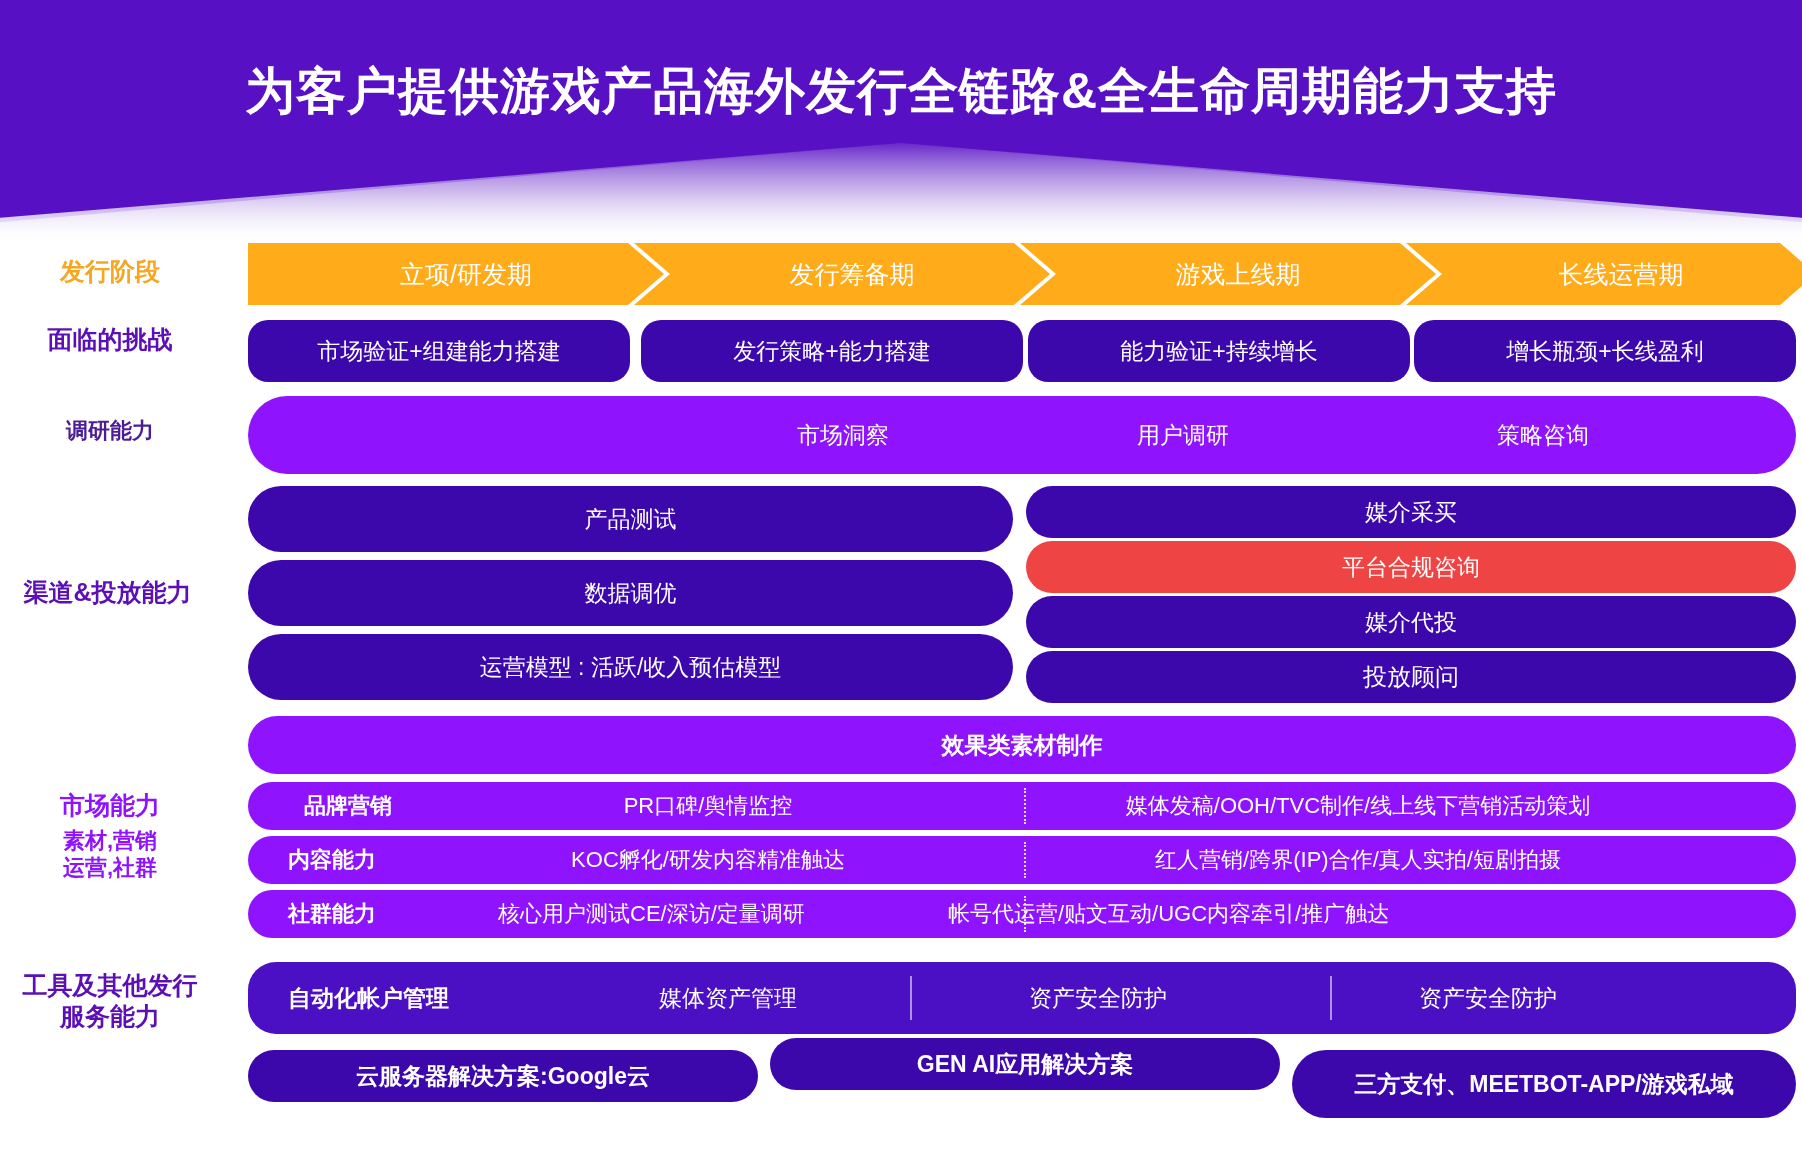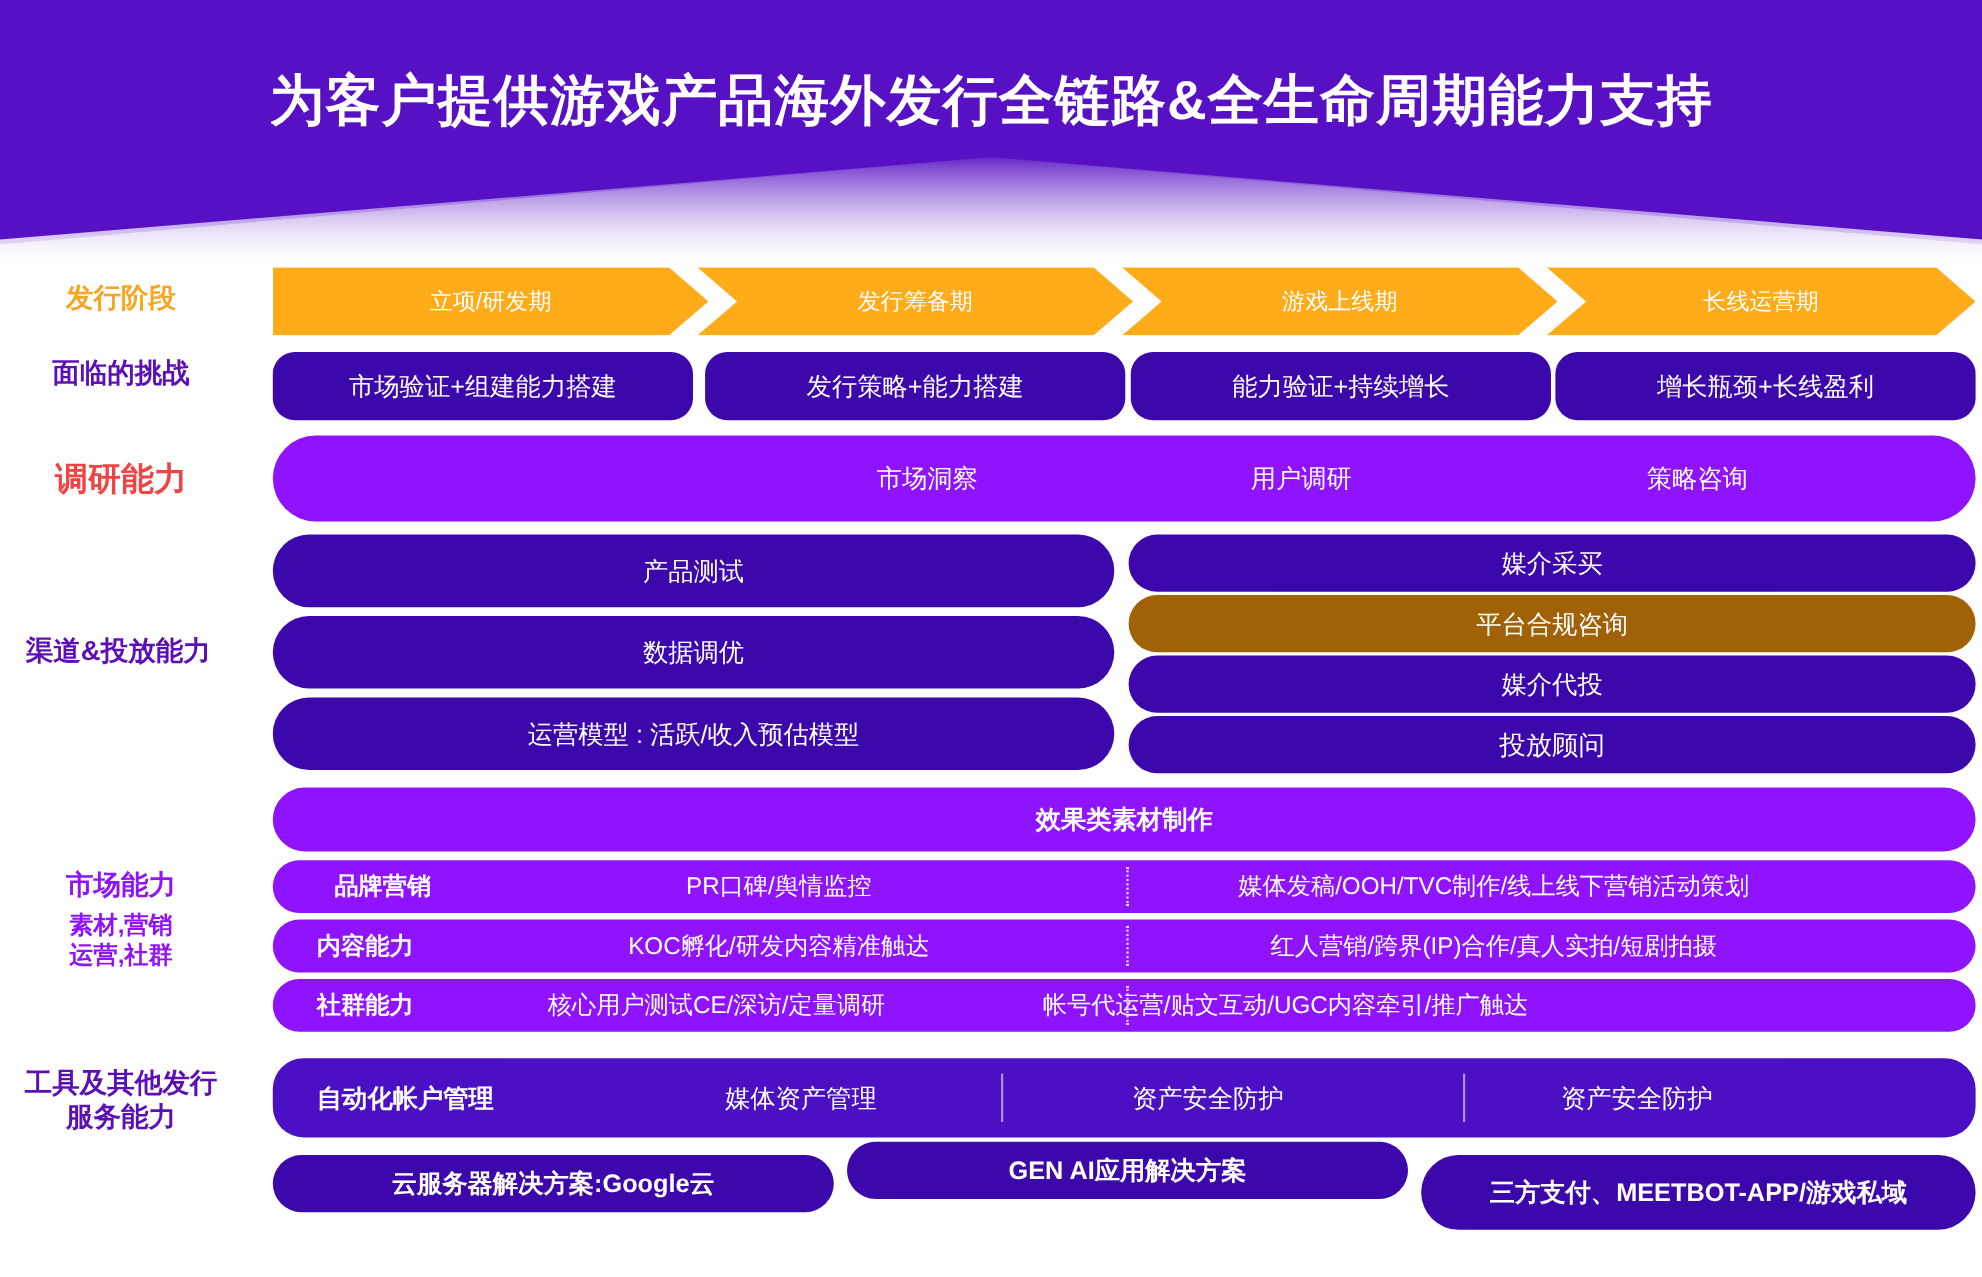--- a/index.html
+++ b/index.html
@@ -53,23 +53,24 @@
     display:flex;
     align-items:center;
     box-sizing:border-box;
   }
   .pill .ctext{width:100%;text-align:center;}
   
   .chev{
     position:absolute;
     background:#ffab1a;
     color:#ffffff;
-    font-size:21px;
+    font-size:25px;
     display:flex;align-items:center;justify-content:center;
     clip-path:polygon(0% 0%, calc(100% - 36px) 0%, 100% 50%, calc(100% - 36px) 100%, 0% 100%);
+    padding-left:20px;
   }
   .chev.first{
     clip-path:polygon(0% 0%, calc(100% - 36px) 0%, 100% 50%, calc(100% - 36px) 100%, 0% 100%);
   }
   .chev.notch{
     clip-path:polygon(0% 0%, calc(100% - 36px) 0%, 100% 50%, calc(100% - 36px) 100%, 0% 100%, 36px 50%);
   }
   
   .vdot{
     position:absolute;
@@ -90,21 +91,21 @@
   <div class="wedge2"></div>
   <div class="title">为客户提供游戏产品海外发行全链路&amp;全生命周期能力支持</div>
 </div>
 
 <div class="canvas">
 
   <div class="rowlabel" style="left:10px;top:256px;width:200px;font-size:25px;color:#f5a623;">发行阶段</div>
 
   <div class="rowlabel" style="left:10px;top:324px;width:200px;font-size:25px;color:#5b0fb5;">面临的挑战</div>
 
-  <div class="rowlabel" style="left:10px;top:418px;width:200px;font-size:30px;color:#ef4444;">调研能力</div>
+  <div class="rowlabel" style="left:10px;top:418px;width:200px;font-size:22px;color:#4c1d95;">调研能力</div>
 
   <div class="rowlabel" style="left:0px;top:577px;width:215px;font-size:25px;color:#5b0fb5;">渠道&amp;投放能力</div>
 
   <div class="rowlabel" style="left:10px;top:790px;width:200px;font-size:25px;color:#9013fe;">市场能力</div>
   <div class="rowlabel" style="left:10px;top:828px;width:200px;font-size:22px;color:#9013fe;font-weight:bold;">素材,营销
 运营,社群</div>
 
   <div class="rowlabel" style="left:0px;top:970px;width:220px;font-size:25px;color:#5b0fb5;">工具及其他发行
 服务能力</div>
 
@@ -146,21 +147,21 @@
   <div class="pill" style="left:248px;top:560px;width:765px;height:66px;background:#3d08ab;border-radius:999px;font-size:23px;">
     <span class="ctext">数据调优</span>
   </div>
   <div class="pill" style="left:248px;top:634px;width:765px;height:66px;background:#3d08ab;border-radius:999px;font-size:23px;">
     <span class="ctext">运营模型 : 活跃/收入预估模型</span>
   </div>
 
   <div class="pill" style="left:1026px;top:486px;width:770px;height:52px;background:#3d08ab;border-radius:999px;font-size:23px;">
     <span class="ctext">媒介采买</span>
   </div>
-  <div class="pill" style="left:1026px;top:541px;width:770px;height:52px;background:#a16207;border-radius:999px;font-size:23px;font-family:Liberation Mono, monospace;">
+  <div class="pill" style="left:1026px;top:541px;width:770px;height:52px;background:#ef4444;border-radius:999px;font-size:23px;font-family:Liberation Mono, monospace;">
     <span class="ctext">平台合规咨询</span>
   </div>
   <div class="pill" style="left:1026px;top:596px;width:770px;height:52px;background:#3d08ab;border-radius:999px;font-size:23px;">
     <span class="ctext">媒介代投</span>
   </div>
   <div class="pill" style="left:1026px;top:651px;width:770px;height:52px;background:#3d08ab;border-radius:999px;font-size:24px;">
     <span class="ctext">投放顾问</span>
   </div>
 
   <div class="pill" style="left:248px;top:716px;width:1548px;height:58px;background:#9013fe;border-radius:999px;font-size:23px;font-weight:bold;">

